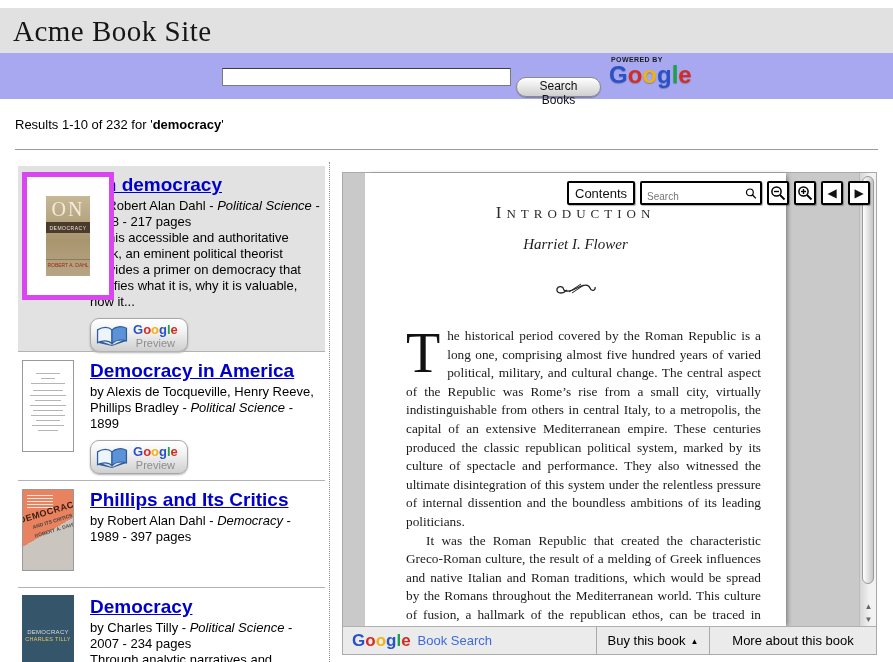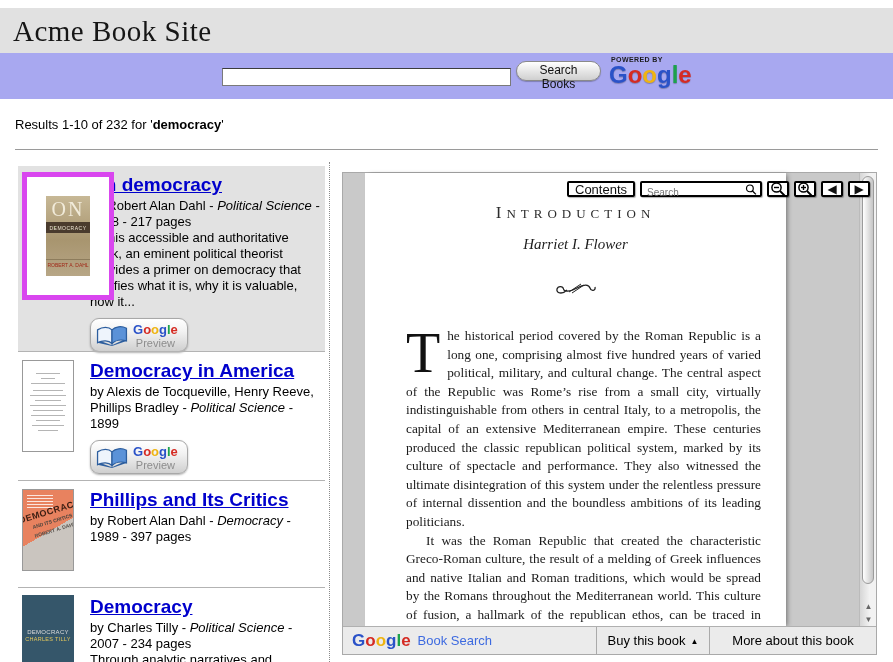--- a/index.html
+++ b/index.html
@@ -8,21 +8,21 @@
     background:#ffffff;font-family:"Liberation Sans",sans-serif;color:#000;
   }
   
   .site-header{position:absolute;left:0;top:8px;width:893px;height:45px;background:#e1e1e1;}
   .site-title{font-family:"Liberation Serif",serif;font-weight:normal;font-size:29px;color:#161616;
     margin:0;padding:7px 0 0 13px;letter-spacing:0.5px;}
   
   .search-band{position:absolute;left:0;top:53px;width:893px;height:46px;background:#a8a8f0;}
   .site-search-input{position:absolute;left:222px;top:15px;width:281px;height:14px;
     border:1px solid #7a7a7a;border-top-color:#3c3c3c;font-size:12px;padding:1px 3px;background:#fff;}
-  .search-books-btn{position:absolute;left:516px;top:8px;width:85px;height:20px;
+  .search-books-btn{position:absolute;left:516px;top:24px;width:85px;height:20px;
     border:1px solid #8a8a8a;border-radius:10px;background:linear-gradient(#ffffff,#e9e9e9 45%,#cfcfcf);
     font-size:12px;color:#111;box-shadow:0 1px 1px rgba(0,0,0,.25);cursor:pointer;font-family:"Liberation Sans",sans-serif;}
   .powered-by-block{position:absolute;left:609px;top:3px;width:70px;text-align:left;}
   .powered-by-label{font-size:7px;letter-spacing:.4px;color:#1c1c1c;font-weight:bold;display:block;margin-left:2px;}
   .google-logo{font-family:Liberation Sans, sans-serif;font-weight:bold;line-height:1;}
   .google-logo-large{font-size:24px;text-shadow:0 1px 1px rgba(0,0,0,.25);}
   .google-logo-small{font-size:17px;}
   .google-logo-mini{font-size:13px;}
   
   .results-bar{position:absolute;left:15px;top:117px;font-size:13px;color:#000;}
@@ -74,21 +74,21 @@
     color:#2c2c2c;margin-top:30px;}
   .page-title::first-letter{font-size:17px;}
   .page-author{font-family:"Liberation Serif",serif;font-style:italic;font-size:15px;text-align:center;margin-top:13px;color:#1d1d1d;}
   .ornament{text-align:center;margin-top:26px;}
   .page-body{margin:26px 25px 0 41px;font-family:"Liberation Serif",serif;font-size:13.3px;line-height:18.6px;
     text-align:justify;color:#1a1a1a;}
   .dropcap{float:left;font-size:56px;line-height:44px;padding:4px 7px 0 0;font-family:"Liberation Serif",serif;color:#111;}
   .para2{text-indent:20px;margin-top:0;}
   
   .pv-toolbar{position:absolute;left:224px;top:8px;display:flex;gap:5px;align-items:center;z-index:5;}
-  .tb-btn{border:2px solid #000;background:#fff;height:16px;display:flex;align-items:center;justify-content:center;
+  .tb-btn{border:2px solid #000;background:#fff;height:24px;display:flex;align-items:center;justify-content:center;
     font-size:13px;color:#111;cursor:pointer;box-shadow:1px 1px 1px rgba(0,0,0,.3);box-sizing:border-box;border-radius:2px;}
   .tb-contents{padding:0 6px;}
   .tb-search{width:122px;justify-content:space-between;padding:0 3px;cursor:text;}
   .tb-search input{border:none;outline:none;width:96px;font-size:10px;color:#999;background:transparent;margin-top:7px;}
   .tb-icon{width:22px;}
   .arrow-glyph{font-size:12px;line-height:1;}
   
   .pv-scrollbar{position:absolute;right:0;top:0;width:17px;height:455px;background:linear-gradient(90deg,#d6d6d6,#f2f2f2 60%);border-left:1px solid #bbb;box-sizing:border-box;}
   .pv-thumb{position:absolute;left:2px;top:3px;width:12px;height:408px;border-radius:7px;
     background:linear-gradient(90deg,#ffffff,#c6c6c6);border:1px solid #9b9b9b;box-sizing:border-box;cursor:grab;}

